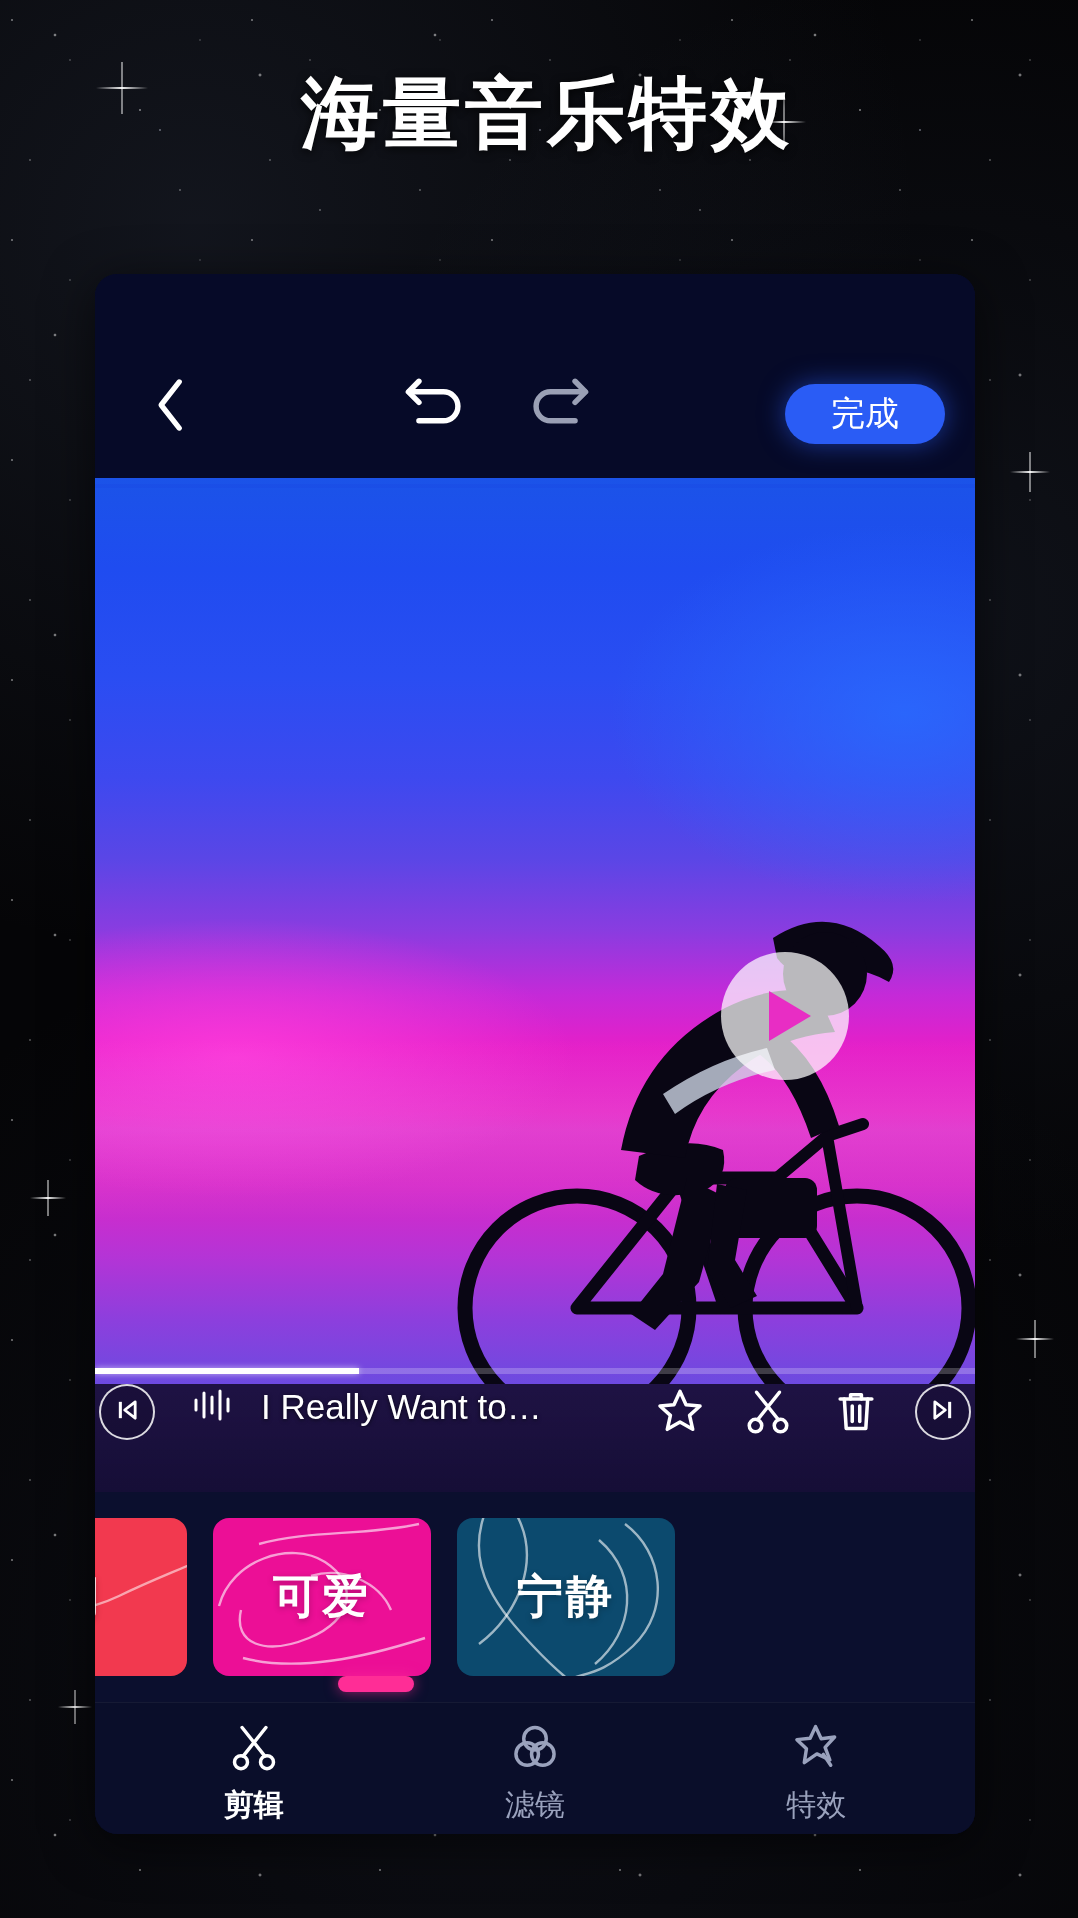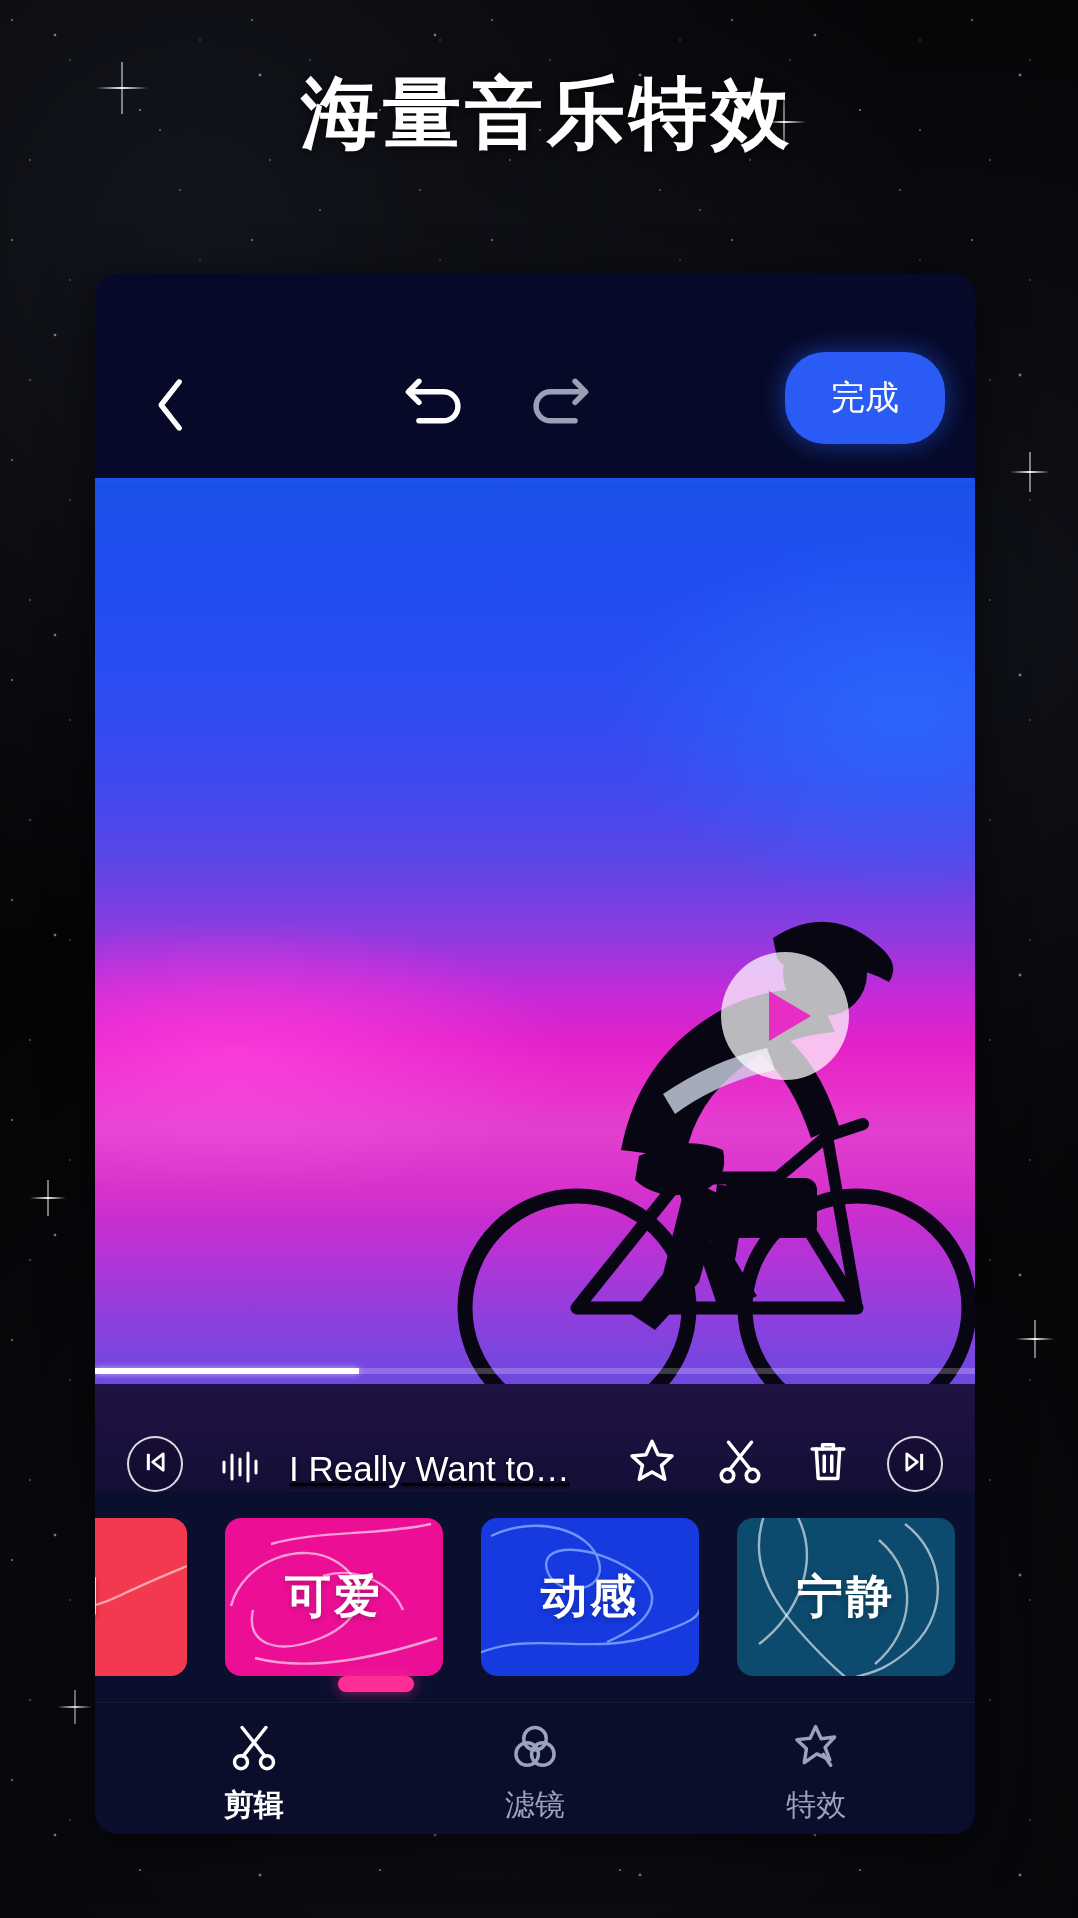--- a/index.html
+++ b/index.html
@@ -92,21 +92,21 @@
   }
   .tb-btn {
     display:flex; align-items:center; justify-content:center;
     background:none; border:none; cursor:pointer;
   }
   #back-button { width:76px; height:76px; margin-left:8px; }
   #undo-button { width:82px; height:82px; margin-left:auto; }
   #redo-button { width:82px; height:82px; margin-left:44px; }
   #done-button {
     margin-left:auto;
-    width:160px; height:92px;
+    width:160px; height:60px;
     border-radius:40px;
     background:#2a5cf5;
     color:#fff;
     font-size:34px;
     font-weight:500;
     display:flex; align-items:center; justify-content:center;
     border:none; cursor:pointer;
     box-shadow:0 0 26px rgba(42,92,245,.55);
   }
 
@@ -178,25 +178,24 @@
     height:100%;
     background:#fff;
     box-shadow:0 0 6px rgba(255,255,255,.6);
   }
 
   
   #music-track {
     position:relative;
     height:108px;
     display:flex;
-    align-items:flex-end;
-    padding:0 32px;
+    align-items:flex-start;
+    padding:0 4px;
     background:linear-gradient(to bottom, rgba(48,22,86,.55), rgba(26,14,58,.72));
     backdrop-filter:blur(1px);
-    text-decoration:underline;
   }
   .circle-btn {
     width:56px; height:56px;
     border-radius:50%;
     border:2px solid rgba(255,255,255,.85);
     display:flex; align-items:center; justify-content:center;
     background:rgba(0,0,0,.12);
     cursor:pointer;
     flex:0 0 auto;
   }
@@ -221,21 +220,21 @@
     cursor:pointer; flex:0 0 auto;
     margin-left:30px;
   }
 
   
   #style-strip {
     position:relative;
     height:210px;
     display:flex;
     align-items:center;
-    gap:38px;
+    gap:26px;
     padding-left:0;
     background:#0b0f2e;
     overflow:hidden;
   }
   .style-card {
     position:relative;
     width:218px; height:158px;
     border-radius:16px;
     flex:0 0 auto;
     overflow:hidden;
@@ -468,29 +467,20 @@
           <g fill="none" stroke="rgba(255,255,255,.6)" stroke-width="2.4">
             <path d="M6 88 C 18 42, 78 22, 112 44 S 140 102, 96 120 S 20 126, 28 92"></path>
             <path d="M46 26 C 96 12, 150 18, 206 6"></path>
             <path d="M30 140 C 84 154, 150 140, 212 120"></path>
             <path d="M98 58 C 130 48, 166 64, 178 92"></path>
           </g>
         </svg>
         <span class="card-label">可爱</span>
       </div>
 
-      <div class="style-card" style="background:#1639e0;">
-        <svg class="squiggle" viewBox="0 0 218 158" preserveAspectRatio="none">
-          <g fill="none" stroke="rgba(140,180,255,.75)" stroke-width="2.4">
-            <path d="M10 18 C 56 -4, 110 12, 118 44 S 74 80, 66 52 S 110 26, 150 52 S 168 106, 126 124"></path>
-            <path d="M-4 136 C 50 112, 110 138, 170 118 S 212 96, 222 88"></path>
-          </g>
-        </svg>
-        <span class="card-label">动感</span>
-      </div>
 
       <div class="style-card" style="background:#0c4a6e;font-family:Liberation Serif, serif;">
         <svg class="squiggle" viewBox="0 0 218 158" preserveAspectRatio="none">
           <g fill="none" stroke="rgba(255,255,255,.6)" stroke-width="2.4">
             <path d="M30 -10 C 4 50, 46 96, 76 128 S 112 160, 120 170"></path>
             <path d="M58 -6 C 86 42, 60 98, 22 126"></path>
             <path d="M168 6 C 206 34, 214 92, 176 128 S 118 152, 104 168"></path>
             <path d="M142 22 C 184 58, 176 114, 138 146"></path>
           </g>
         </svg>

